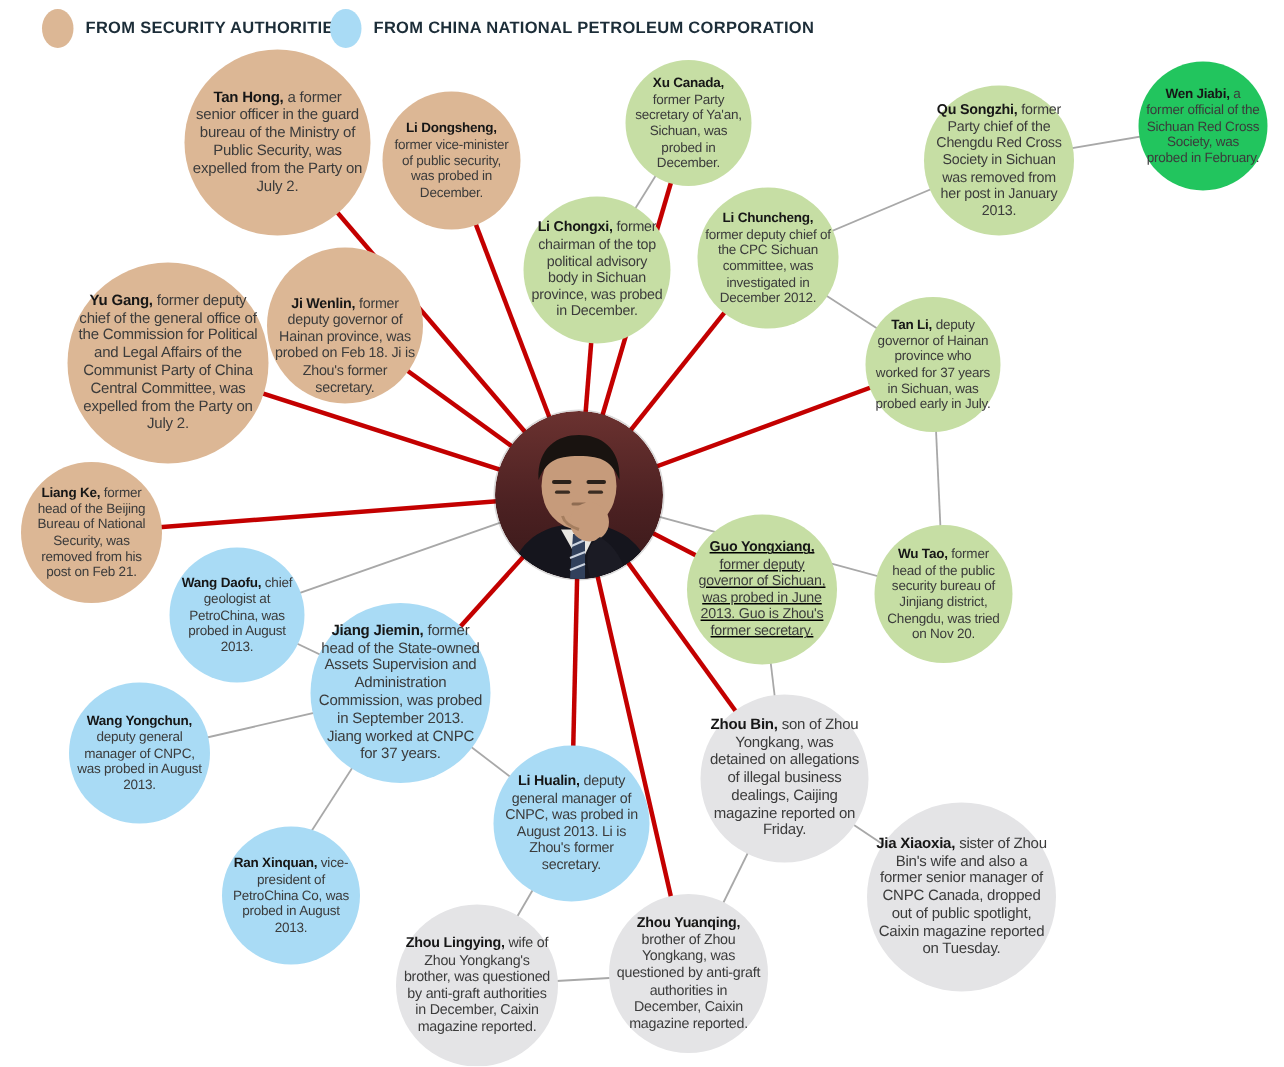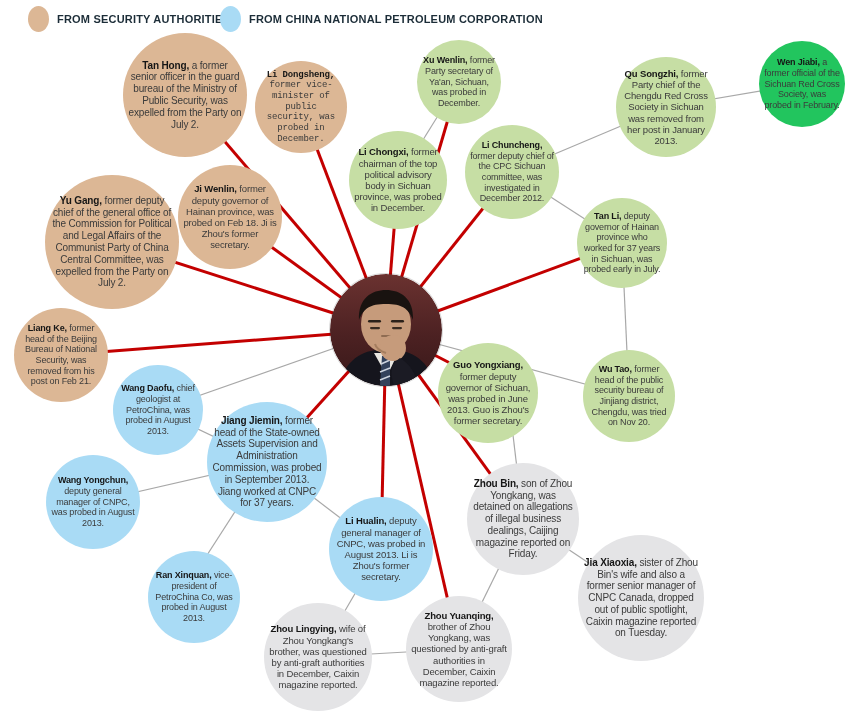--- a/index.html
+++ b/index.html
@@ -67,60 +67,60 @@
       <div class="legend-item" style="left: 220px;">
         <span class="legend-swatch" style="background: rgb(169, 219, 245);"></span>
         <span class="legend-label" style="color: rgb(28, 45, 56);">FROM CHINA NATIONAL PETROLEUM CORPORATION</span>
       </div>
     </div>
 
   <div id="nodes">
       <div class="node" style="left: 123px; top: 33px; width: 124px; height: 124px; background: rgb(220, 183, 149); font-size: 10px; justify-content: center;">
         <p><b>Tan Hong,</b> <span>a former senior officer in the guard bureau of the Ministry of Public Security, was expelled from the Party on July 2.</span></p>
       </div>
-      <div class="node" style="left: 255px; top: 61px; width: 92px; height: 92px; background: rgb(220, 183, 149); font-size: 9px; font-family: Liberation Mono, monospace;">
+      <div class="node" style="left: 255px; top: 61px; width: 92px; height: 92px; background: rgb(220, 183, 149); font-size: 9px;">
         <p><b>Li Dongsheng,</b> <span>former vice-minister of public security, was probed in December.</span></p>
       </div>
       <div class="node" style="left: 417px; top: 40px; width: 84px; height: 84px; background: rgb(198, 222, 164); font-size: 9px;">
-        <p><b>Xu Wenlin,</b> <span>former Party secretary of Ya'an, Sichuan, was probed in December.</span></p>
+        <p><b>Xu Canada,</b> <span>former Party secretary of Ya'an, Sichuan, was probed in December.</span></p>
       </div>
       <div class="node" style="left: 349px; top: 131px; width: 98px; height: 98px; background: rgb(198, 222, 164); font-size: 9.5px;">
         <p><b>Li Chongxi,</b> <span>former chairman of the top political advisory body in Sichuan province, was probed in December.</span></p>
       </div>
       <div class="node" style="left: 465px; top: 125px; width: 94px; height: 94px; background: rgb(198, 222, 164); font-size: 9px;">
         <p><b>Li Chuncheng,</b> <span>former deputy chief of the CPC Sichuan committee, was investigated in December 2012.</span></p>
       </div>
       <div class="node" style="left: 616px; top: 57px; width: 100px; height: 100px; background: rgb(198, 222, 164); font-size: 9.5px;">
         <p><b>Qu Songzhi,</b> <span>former Party chief of the Chengdu Red Cross Society in Sichuan was removed from her post in January 2013.</span></p>
       </div>
       <div class="node" style="left: 759px; top: 41px; width: 86px; height: 86px; background: #22c55e; font-size: 9px;">
         <p><b>Wen Jiabi,</b> <span>a former official of the Sichuan Red Cross Society, was probed in February.</span></p>
       </div>
       <div class="node" style="left: 45px; top: 175px; width: 134px; height: 134px; background: rgb(220, 183, 149); font-size: 10px;">
         <p><b>Yu Gang,</b> <span>former deputy chief of the general office of the Commission for Political and Legal Affairs of the Communist Party of China Central Committee, was expelled from the Party on July 2.</span></p>
       </div>
-      <div class="node" style="left: 178px; top: 165px; width: 104px; height: 104px; background: rgb(220, 183, 149); font-size: 9.5px;">
+      <div class="node" style="left: 178px; top: 165px; width: 104px; height: 104px; background: rgb(220, 183, 149); font-size: 9.5px; align-items: flex-end;">
         <p><b>Ji Wenlin,</b> <span>former deputy governor of Hainan province, was probed on Feb 18. Ji is Zhou's former secretary.</span></p>
       </div>
       <div class="node" style="left: 577px; top: 198px; width: 90px; height: 90px; background: rgb(198, 222, 164); font-size: 9px;">
         <p><b>Tan Li,</b> <span>deputy governor of Hainan province who worked for 37 years in Sichuan, was probed early in July.</span></p>
       </div>
       <div class="node" style="left: 14px; top: 308px; width: 94px; height: 94px; background: rgb(220, 183, 149); font-size: 9px;">
         <p><b>Liang Ke,</b> <span>former head of the Beijing Bureau of National Security, was removed from his post on Feb 21.</span></p>
       </div>
       <div class="node" style="left: 113px; top: 365px; width: 90px; height: 90px; background: rgb(169, 219, 245); font-size: 9px;">
         <p><b>Wang Daofu,</b> <span>chief geologist at PetroChina, was probed in August 2013.</span></p>
       </div>
       <div class="node" style="left: 46px; top: 455px; width: 94px; height: 94px; background: rgb(169, 219, 245); font-size: 9px;">
         <p><b>Wang Yongchun,</b> <span>deputy general manager of CNPC, was probed in August 2013.</span></p>
       </div>
       <div class="node" style="left: 207px; top: 402px; width: 120px; height: 120px; background: rgb(169, 219, 245); font-size: 10px;">
         <p><b>Jiang Jiemin,</b> <span>former head of the State-owned Assets Supervision and Administration Commission, was probed in September 2013. Jiang worked at CNPC for 37 years.</span></p>
       </div>
-      <div class="node" style="left: 438px; top: 343px; width: 100px; height: 100px; background: rgb(198, 222, 164); font-size: 9.5px;">
+      <div class="node" style="left: 458px; top: 343px; width: 100px; height: 100px; background: rgb(198, 222, 164); font-size: 9.5px; text-decoration: underline;">
         <p><b>Guo Yongxiang,</b> <span>former deputy governor of Sichuan, was probed in June 2013. Guo is Zhou's former secretary.</span></p>
       </div>
       <div class="node" style="left: 583px; top: 350px; width: 92px; height: 92px; background: rgb(198, 222, 164); font-size: 9px;">
         <p><b>Wu Tao,</b> <span>former head of the public security bureau of Jinjiang district, Chengdu, was tried on Nov 20.</span></p>
       </div>
       <div class="node" style="left: 467px; top: 463px; width: 112px; height: 112px; background: rgb(228, 228, 230); font-size: 10px;">
         <p><b>Zhou Bin,</b> <span>son of Zhou Yongkang, was detained on allegations of illegal business dealings, Caijing magazine reported on Friday.</span></p>
       </div>
       <div class="node" style="left: 329px; top: 497px; width: 104px; height: 104px; background: rgb(169, 219, 245); font-size: 9.5px;">
         <p><b>Li Hualin,</b> <span>deputy general manager of CNPC, was probed in August 2013. Li is Zhou's former secretary.</span></p>

